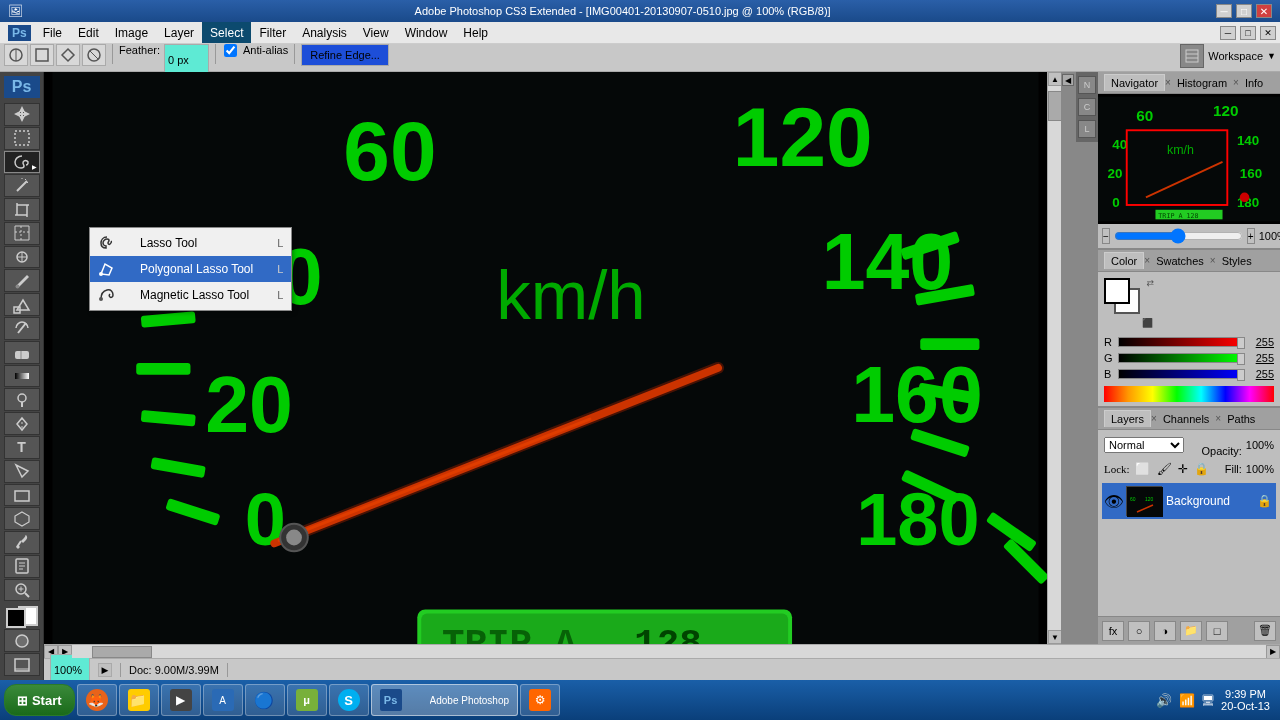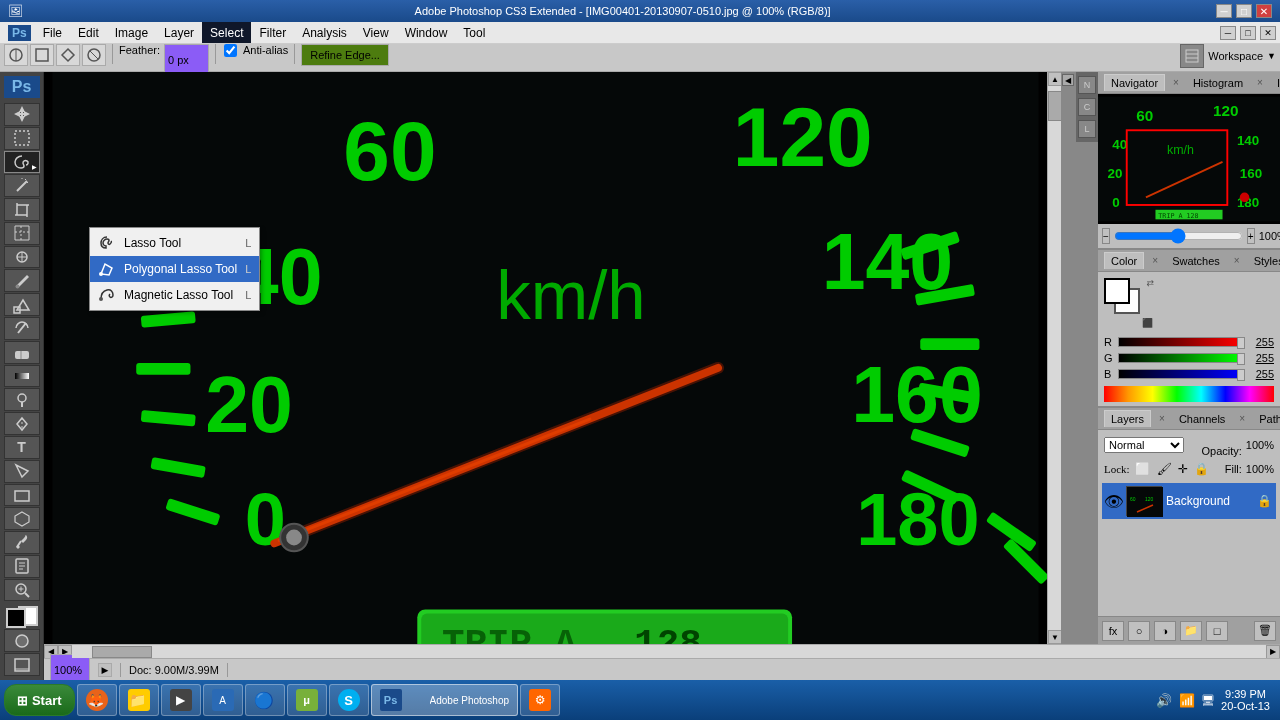--- a/index.html
+++ b/index.html
@@ -36,21 +36,21 @@
       font-size: 12px;
       border-bottom: 1px solid #ccc;
     }
     .menu-item {
       padding: 2px 8px;
       cursor: pointer;
       height: 100%;
       display: flex;
       align-items: center;
     }
-    .menu-item.active { background: #0f172a; color: white; }
+    .menu-item.active { background: #0c4a6e; color: white; }
 
     
     #toolbar {
       height: 28px;
       background: #c8c8c8;
       display: flex;
       align-items: flex-start;
       padding: 0 4px;
       gap: 4px;
       border-bottom: 1px solid #aaa;
@@ -65,28 +65,28 @@
       cursor: pointer;
       font-size: 11px;
       display: flex; align-items: center;
     }
     .toolbar-input {
       height: 32px;
       width: 40px;
       border: 1px solid #aaa;
       font-size: 11px;
       padding: 0 3px;
-      background: #8b5cf6;
+      background: #5eead4;
     }
     .toolbar-checkbox { margin: 0 2px; }
     .toolbar-label { font-size: 11px; }
     #refine-edge-btn {
       height: 22px;
       padding: 2px 8px;
-      background: #4d7c0f;
+      background: #1d4ed8;
       border: 1px solid #aaa;
       cursor: pointer;
       font-size: 11px;
     }
 
     
     #left-panel {
       width: 44px;
       background: #444;
       display: flex;
@@ -160,21 +160,20 @@
       background: #bebebe;
       border-bottom: 2px solid #888;
     }
     .panel-header {
       height: 22px;
       background: #a0a0a0;
       display: flex;
       align-items: center;
       padding: 0 6px;
       font-size: 11px;
-      gap: 8px;
       border-bottom: 1px solid #888;
     }
     .panel-tab {
       padding: 2px 6px;
       cursor: pointer;
       font-size: 11px;
     }
     .panel-tab.active { background: #bebebe; border-top: 1px solid #ccc; border-left: 1px solid #ccc; border-right: 1px solid #ccc; }
     #nav-preview {
       width: 100%;
@@ -319,21 +318,21 @@
       z-index: 100;
       min-width: 160px;
       padding: 2px 0;
       font-size: 12px;
     }
     .popup-item {
       display: flex;
       align-items: center;
       padding: 4px 8px;
       cursor: pointer;
-      gap: 8px;
+      gap: 24px;
     }
     .popup-icon { width: 18px; height: 18px; display: flex; align-items: center; justify-content: center; }
     .popup-label { flex: 1; }
     .popup-shortcut { color: #666; font-size: 11px; }
 
     
     #taskbar {
       height: 40px;
       background: linear-gradient(to bottom, #1a5fa8 0%, #0a3f7a 100%);
       display: flex;
@@ -450,21 +449,21 @@
     </div>
     <div class="menu-item">File</div>
     <div class="menu-item">Edit</div>
     <div class="menu-item">Image</div>
     <div class="menu-item">Layer</div>
     <div class="menu-item active">Select</div>
     <div class="menu-item">Filter</div>
     <div class="menu-item">Analysis</div>
     <div class="menu-item">View</div>
     <div class="menu-item">Window</div>
-    <div class="menu-item">Tool</div>
+    <div class="menu-item">Help</div>
     <div style="margin-left:auto;display:flex;gap:4px;">
       <div class="title-btn">─</div>
       <div class="title-btn">□</div>
       <div class="title-btn" style="font-size:9px;">✕</div>
     </div>
   </div>
 
   <div id="toolbar">
 
     <div style="display:flex;gap:2px;align-items:center;">

